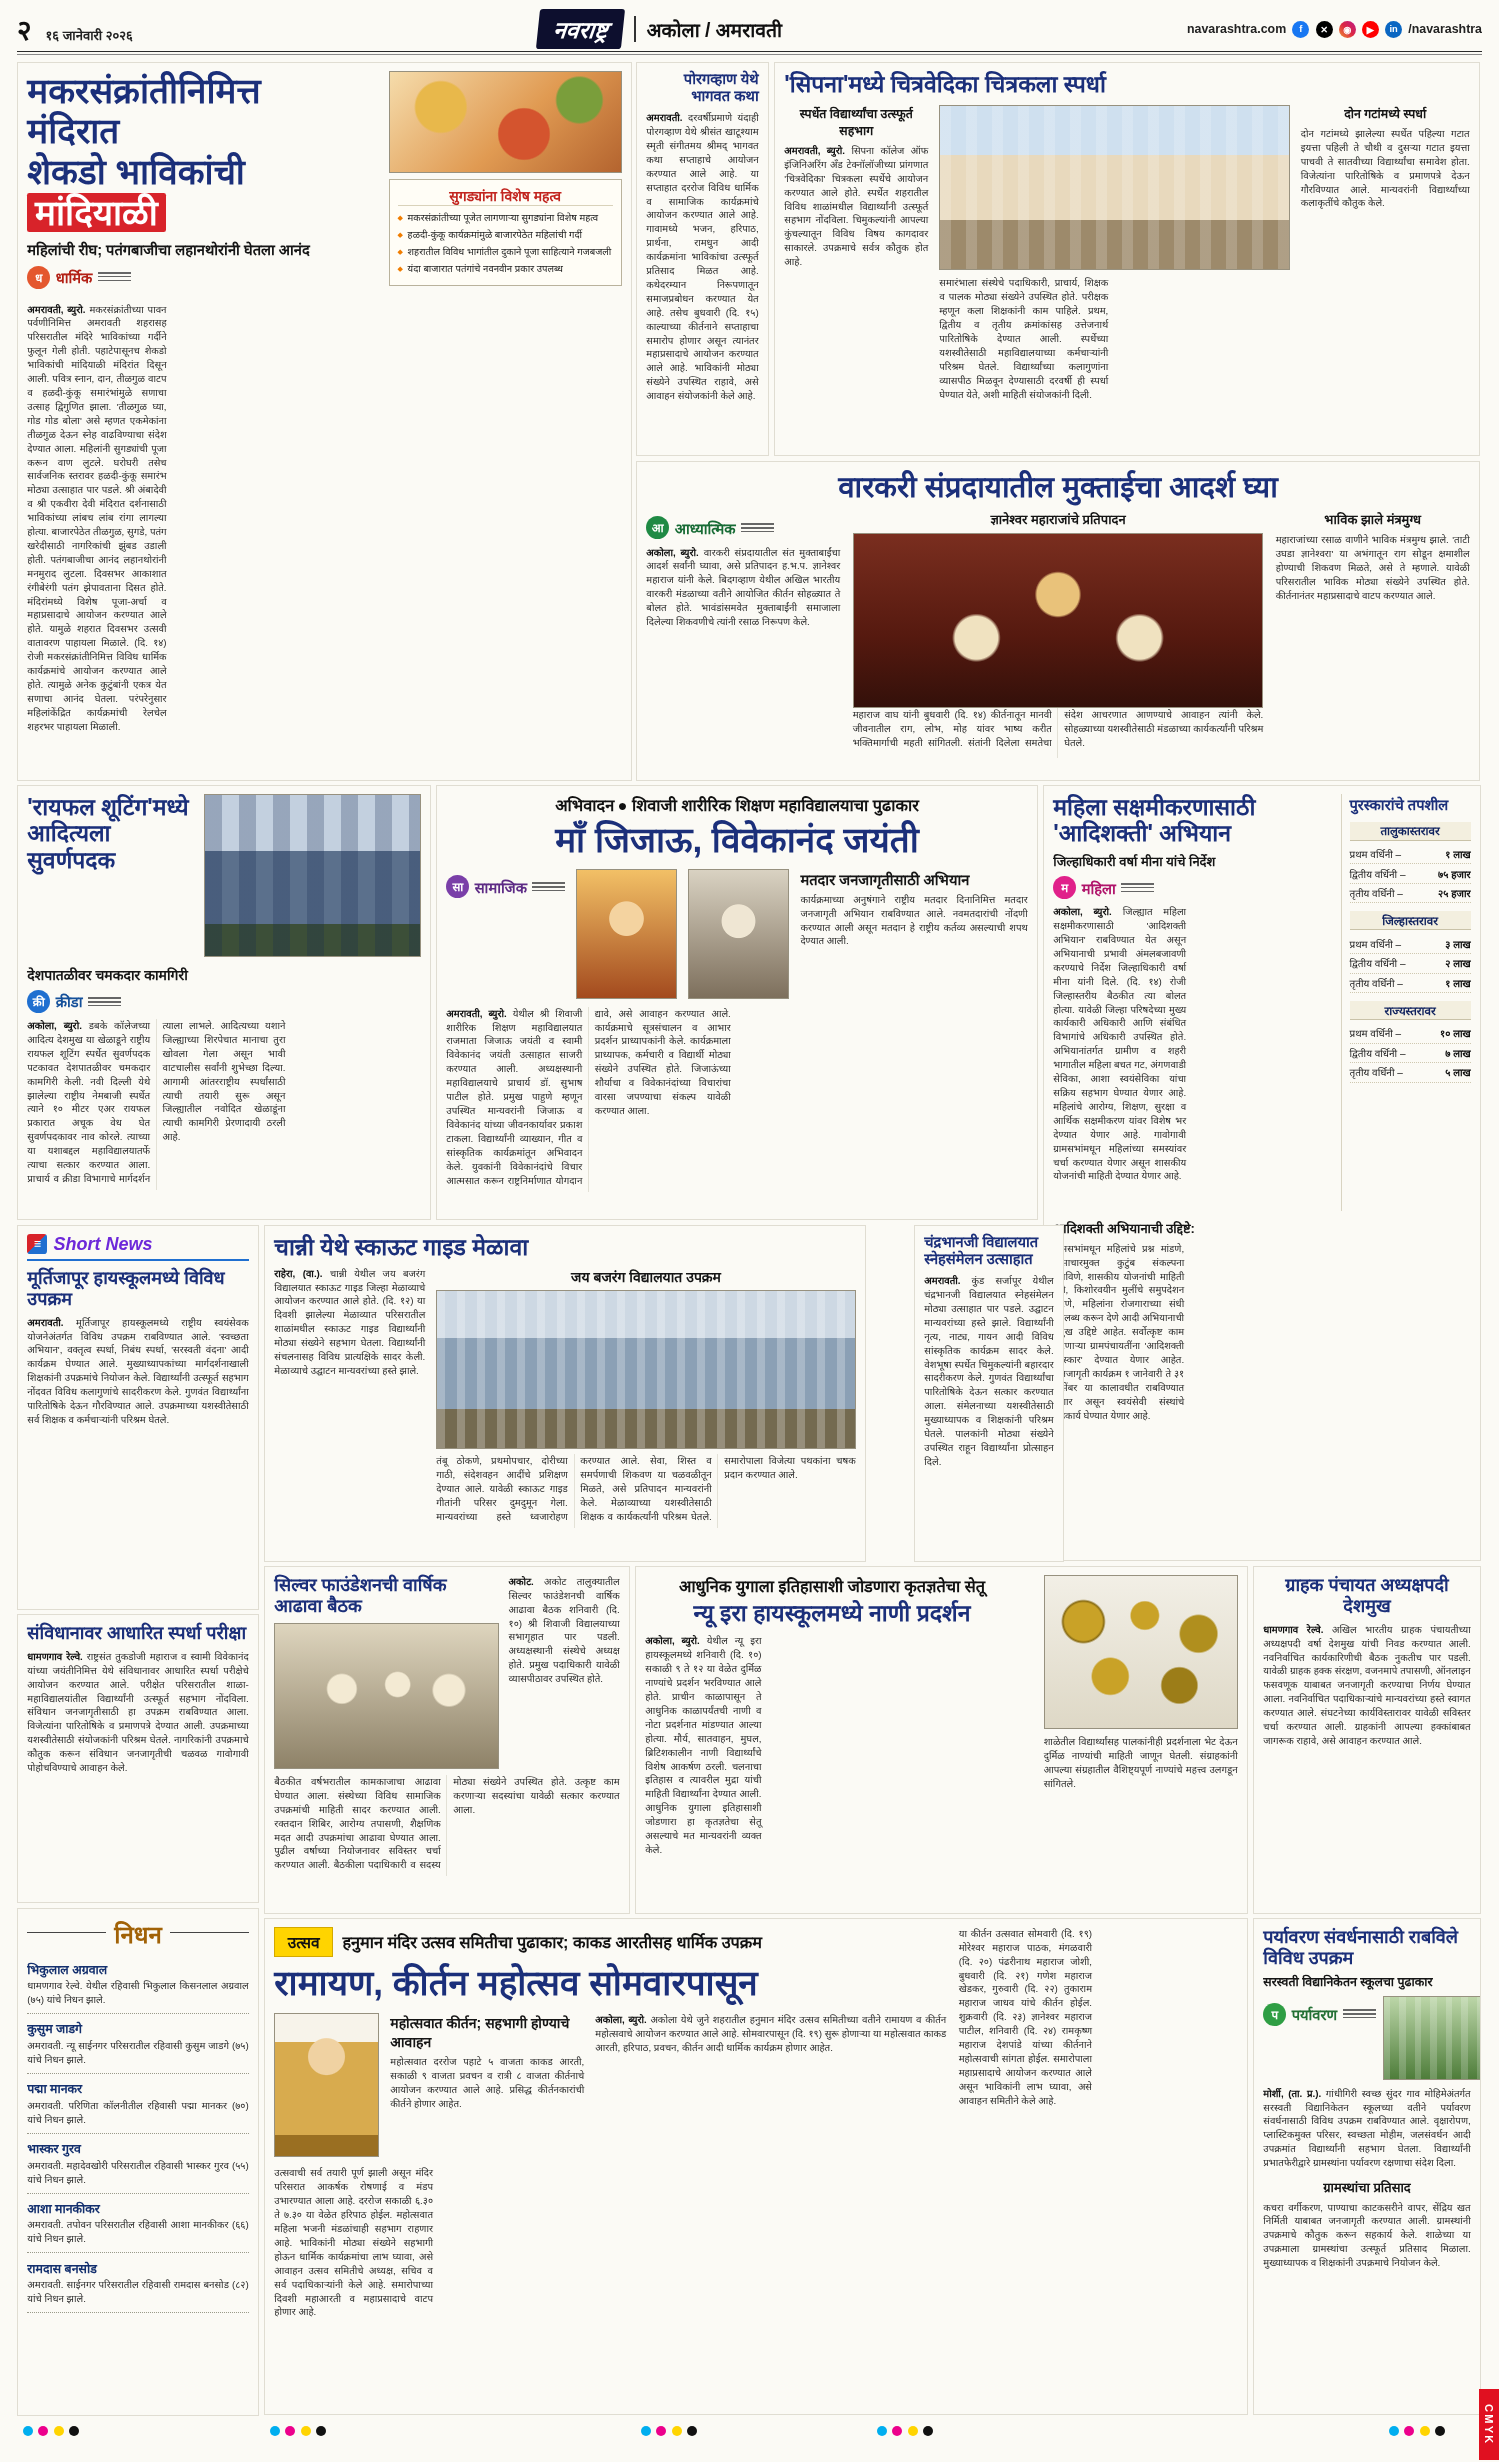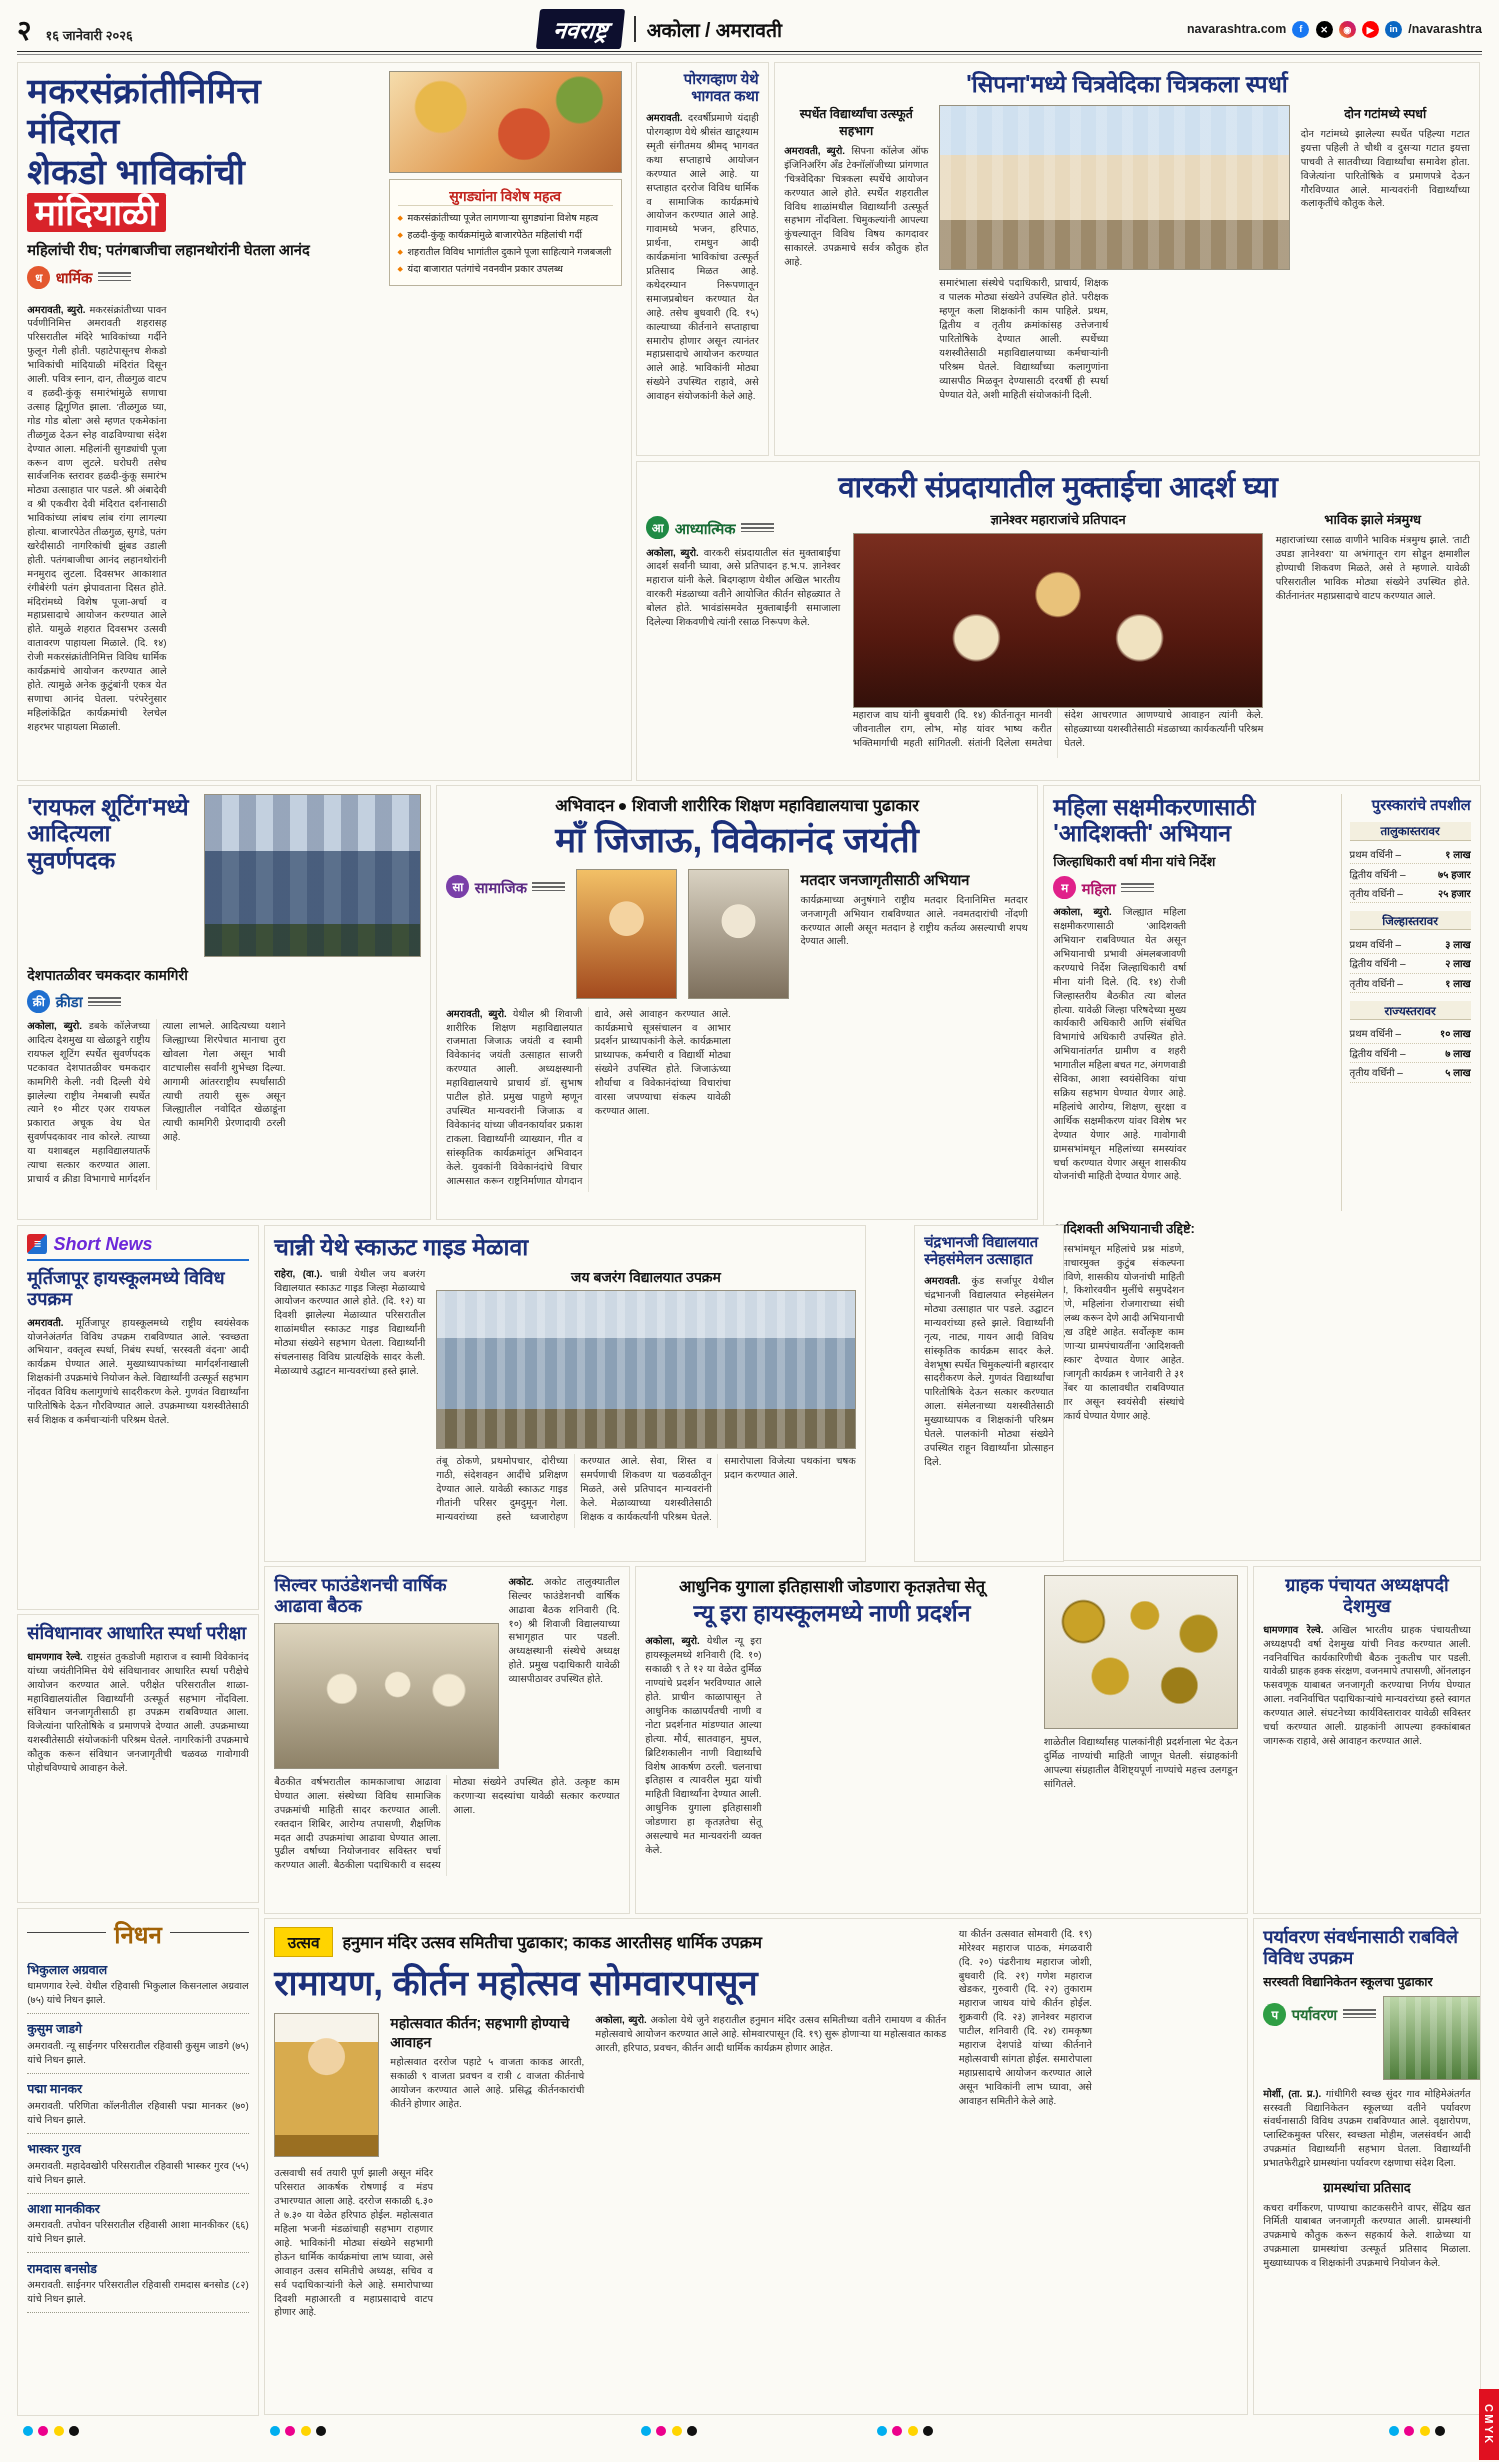--- a/index.html
+++ b/index.html
@@ -45,21 +45,21 @@
 .p-team{background:repeating-linear-gradient(90deg,rgba(20,40,80,.25) 0 17px,transparent 17px 34px),linear-gradient(180deg,#c3d0df 0 35%,#5b708c 35% 80%,#3c4f38 80%)}
 .p-jijau{background:radial-gradient(circle at 50% 38%,#f4d3a0 0 18%,transparent 19%),linear-gradient(180deg,#f2c066,#a34a1e)}
 .p-vivek{background:radial-gradient(circle at 50% 40%,#efe6d3 0 18%,transparent 19%),linear-gradient(180deg,#d9d2c2,#7d6f5c)}
 .p-scouts{background:repeating-linear-gradient(90deg,rgba(255,255,255,.25) 0 7.8px,transparent 7.8px 20px),linear-gradient(180deg,#cdd8e3 0 30%,#8ba0b5 30% 75%,#746a50 75%)}
 .p-meet{background:radial-gradient(circle at 30% 45%,#f3ead3 0 8%,transparent 9%),radial-gradient(circle at 55% 42%,#f3ead3 0 8%,transparent 9%),radial-gradient(circle at 78% 46%,#f3ead3 0 8%,transparent 9%),linear-gradient(180deg,#ded5be,#8e8268)}
 .p-coins{background:radial-gradient(circle at 20% 30%,#c9a227 0 10%,#8a6d14 11%,transparent 12%),radial-gradient(circle at 52% 26%,#c9a227 0 9%,transparent 10%),radial-gradient(circle at 80% 38%,#b08f1e 0 10%,transparent 11%),radial-gradient(circle at 34% 66%,#c9a227 0 11%,transparent 12%),radial-gradient(circle at 70% 72%,#9c7d18 0 10%,transparent 11%),linear-gradient(#f2efe6,#ded8c6)}
 .p-kirtan{background:radial-gradient(circle at 50% 30%,#f0d2a2 0 16%,transparent 17%),linear-gradient(180deg,#f7f3ea 0 20%,#d8ab4e 20% 85%,#9a6f22 85%)}
 .p-green{background:repeating-linear-gradient(90deg,rgba(255,255,255,.2) 0 6.2px,transparent 6.2px 15.5px),linear-gradient(180deg,#bcd6a8,#4e7d3a)}
 
 .rail{border-left:0.8px solid #d9d4c2;padding-left:7.8px}
-.rail-head{font-size:14.7px;font-weight:bold;color:#1b2f7a;text-align:right;margin-bottom:6.2px}
+.rail-head{font-size:14.7px;font-weight:bold;color:#1b2f7a;text-align:left;margin-bottom:6.2px}
 .pz-title{font-size:11.6px;font-weight:bold;color:#0f225e;border-bottom:0.8px solid #c9c2a8;margin:7.8px 0 3.9px;text-align:center;background:#f3efdf;padding:1.6px 0}
 .pz-row{display:flex;justify-content:space-between;font-size:10px;padding:2.3px 0;border-bottom:0.8px dotted #cfc8b0}
 .pz-row b{color:#111}
 
 .sn-head{display:flex;align-items:center;gap:6.2px;border-bottom:2.3px double #1f6fd0;padding-bottom:4.7px;margin-bottom:6.2px}
 .sn-ic{width:20px;height:20px;background:linear-gradient(135deg,#d8232a 50%,#1f6fd0 50%);color:#fff;font-weight:bold;display:flex;align-items:center;justify-content:center;border-radius:3.1px}
 .sn-title{font-size:18px;font-weight:bold;font-style:italic;color:#6d28d9}
 
 .nid-head{display:flex;align-items:center;gap:7.8px;margin-bottom:4.7px}
 .nid-head .ln{flex:1;height:2.3px;background:repeating-linear-gradient(#444 0 0.8px,transparent 0.8px 2.3px)}
@@ -133,21 +133,21 @@
   </section>
 
   <section class="block" style="left:636px;top:62px;width:133px;height:394px">
     <h2 class="hl h-xs" style="text-align:right">पोरगव्हाण येथे भागवत कथा</h2>
     <p class="body-txt" style="margin-top:6.2px">
       <span class="byline">अमरावती.</span> <span>दरवर्षीप्रमाणे यंदाही पोरगव्हाण येथे श्रीसंत खाटूश्याम स्मृती संगीतमय श्रीमद् भागवत कथा सप्ताहाचे आयोजन करण्यात आले आहे. या सप्ताहात दररोज विविध धार्मिक व सामाजिक कार्यक्रमांचे आयोजन करण्यात आले आहे. गावामध्ये भजन, हरिपाठ, प्रार्थना, रामधुन आदी कार्यक्रमांना भाविकांचा उत्स्फूर्त प्रतिसाद मिळत आहे. कथेदरम्यान निरूपणातून समाजप्रबोधन करण्यात येत आहे. तसेच बुधवारी (दि. १५) काल्याच्या कीर्तनाने सप्ताहाचा समारोप होणार असून त्यानंतर महाप्रसादाचे आयोजन करण्यात आले आहे. भाविकांनी मोठ्या संख्येने उपस्थित राहावे, असे आवाहन संयोजकांनी केले आहे.</span>
     </p>
   </section>
 
   <section class="block" style="left:774px;top:62px;width:706px;height:394px">
-    <h1 class="hl h-md" style="text-align:center">'सिपना'मध्ये चित्रवेदिका चित्रकला स्पर्धा</h1>
+    <h1 class="hl h-md" style="">'सिपना'मध्ये चित्रवेदिका चित्रकला स्पर्धा</h1>
     <div style="display:flex;gap:11px;margin-top:7.8px;height:334px">
       <div style="flex:0 0 144px">
         <div class="sub" style="font-size:12.4px;text-align:center;margin-bottom:4.7px">स्पर्धेत विद्यार्थ्यांचा उत्स्फूर्त सहभाग</div>
         <p class="body-txt">
           <span class="byline">अमरावती, ब्युरो.</span> <span>सिपना कॉलेज ऑफ इंजिनिअरिंग अँड टेक्नॉलॉजीच्या प्रांगणात 'चित्रवेदिका' चित्रकला स्पर्धेचे आयोजन करण्यात आले होते. स्पर्धेत शहरातील विविध शाळांमधील विद्यार्थ्यांनी उत्स्फूर्त सहभाग नोंदविला. चिमुकल्यांनी आपल्या कुंचल्यातून विविध विषय कागदावर साकारले. उपक्रमाचे सर्वत्र कौतुक होत आहे.</span>
         </p>
       </div>
       <div style="flex:1">
         <div class="photo p-kids" style="width:100%;height:165px"></div>
         <p class="body-txt c2" style="height:152px;margin-top:6.2px">समारंभाला संस्थेचे पदाधिकारी, प्राचार्य, शिक्षक व पालक मोठ्या संख्येने उपस्थित होते. परीक्षक म्हणून कला शिक्षकांनी काम पाहिले. प्रथम, द्वितीय व तृतीय क्रमांकांसह उत्तेजनार्थ पारितोषिके देण्यात आली. स्पर्धेच्या यशस्वीतेसाठी महाविद्यालयाच्या कर्मचाऱ्यांनी परिश्रम घेतले. विद्यार्थ्यांच्या कलागुणांना व्यासपीठ मिळवून देण्यासाठी दरवर्षी ही स्पर्धा घेण्यात येते, अशी माहिती संयोजकांनी दिली.</p>

